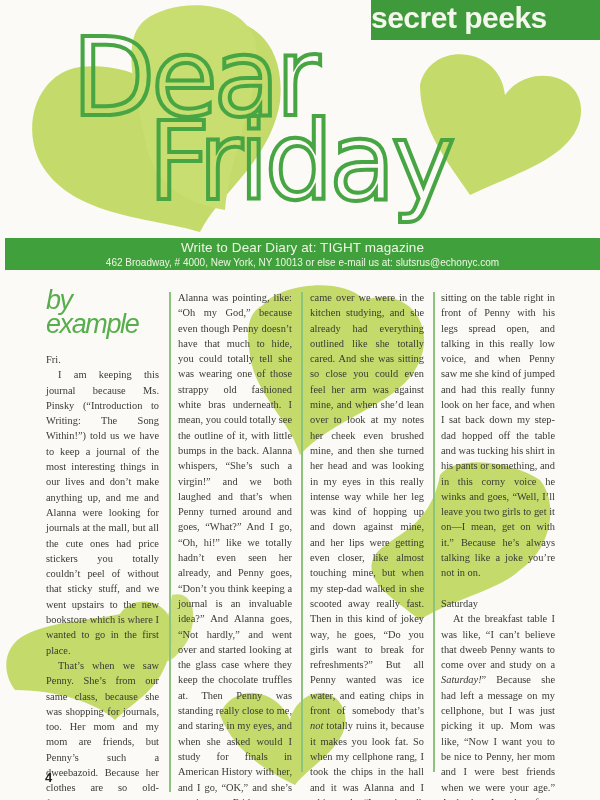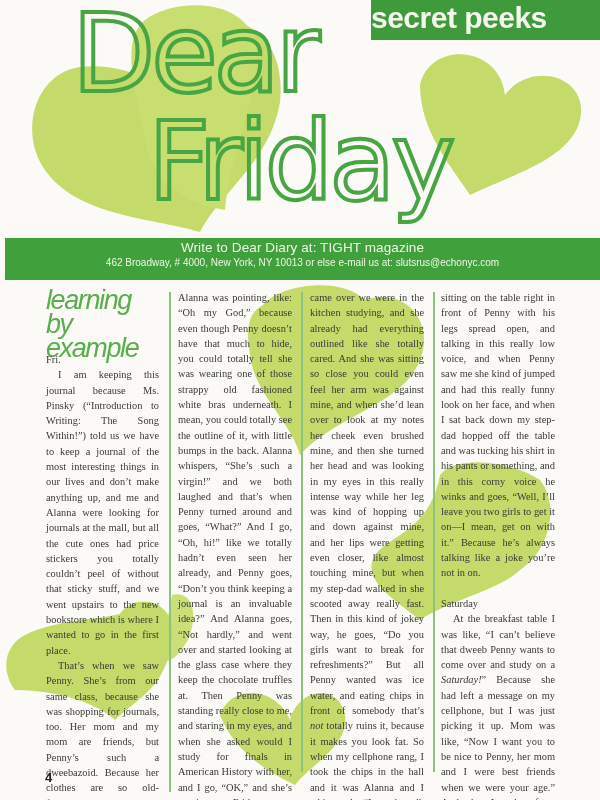--- a/index.html
+++ b/index.html
@@ -18,30 +18,30 @@
     .kicker span {
       color: #f4f8ec; font-family: "Liberation Sans", sans-serif; font-weight: bold;
       font-size: 30px; letter-spacing: -0.5px; line-height: 1;
       margin-top: -4px;
     }
     .title-line {
       position: absolute; color: #48a544;
       font-family: "DejaVu Sans", sans-serif; font-weight: 200;
       -webkit-text-stroke: 0px; line-height: 1; white-space: nowrap;
     }
-    .title-dear { left: 72px; top: 0; font-size: 108px; letter-spacing: -4px; }
+    .title-dear { left: 72px; top: 24px; font-size: 108px; letter-spacing: -4px; }
     .title-diary { left: 148px; top: 108px; font-size: 108px; letter-spacing: -4px; }
     .title-line span {
       font-weight: normal;
       color: transparent;
       -webkit-text-stroke: 4px #48a544;
     }
     
     .banner {
-      position: absolute; left: 5px; top: 238px; width: 595px; height: 42px;
+      position: absolute; left: 5px; top: 238px; width: 595px; height: 32px;
       background: #40a03c;
       color: #eef6e4; text-align: center;
       font-family: "Liberation Sans", sans-serif;
     }
     .banner .l1 { font-size: 13.5px; line-height: 16px; padding-top: 2px; letter-spacing: 0.1px; }
     .banner .l2 { font-size: 10px; line-height: 13px; }
     
     .heart { position: absolute; }
     
     .col {
@@ -103,21 +103,20 @@
 <div class="title-line title-diary" style="z-index:4">
   <span>Friday</span>
 </div>
 
 <div class="banner" style="z-index:4">
   <div class="l1">Write to Dear Diary at: TIGHT magazine</div>
   <div class="l2">462 Broadway, # 4000, New York, NY 10013 or else e-mail us at: slutsrus@echonyc.com</div>
 </div>
 
 <div class="section-head">
-  <div>learning</div>
   <div>by example</div>
 </div>
 
 <div class="divider" style="left:169px;top:292px;height:500px"></div>
 <div class="divider" style="left:301px;top:292px;height:480px"></div>
 <div class="divider" style="left:433px;top:292px;height:480px"></div>
 
 <div class="col col1">
   <p class="first day">Fri.</p>
   <p class="indent">I am keeping this journal because Ms. Pinsky (“Introduction to Writing: The Song Within!”) told us we have to keep a journal of the most interesting things in our lives and don’t make anything up, and me and Alanna were looking for journals at the mall, but all the cute ones had price stickers you totally couldn’t peel of without that sticky stuff, and we went upstairs to the new bookstore which is where I wanted to go in the first place.</p>

